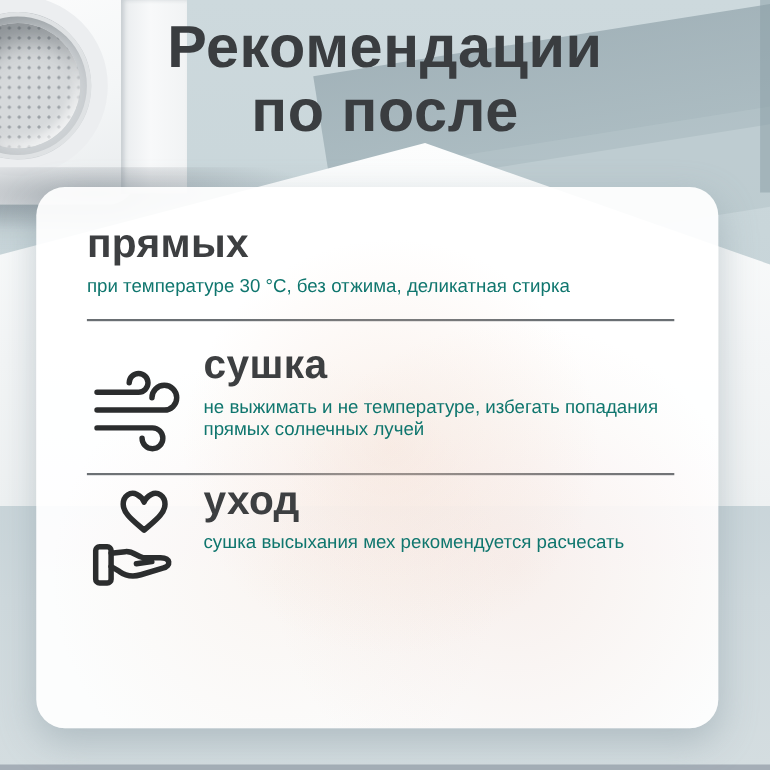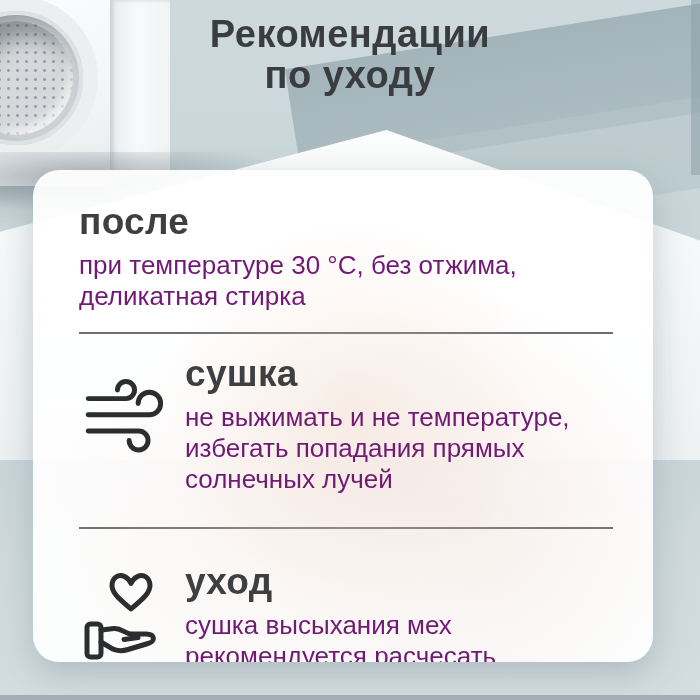--- a/index.html
+++ b/index.html
@@ -39,40 +39,40 @@
     box-shadow:inset 3px 0 4px rgba(150,160,168,.4); }
   .machine-shadow { position:absolute; left:-30px; top:152px; width:330px; height:60px;
     background:radial-gradient(ellipse at 35% 40%,rgba(120,128,136,.55),rgba(120,128,136,0) 70%); }
   
   .table-wedge { position:absolute; left:-40px; top:130px; width:820px; height:330px;
     clip-path:polygon(0 34%, 52% 0, 100% 42%, 100% 100%, 0 100%);
     background:linear-gradient(180deg,#fcfdfd 0%,#f3f5f6 60%,#eef1f2 100%); }
   
   .title { position:absolute; left:0; top:14px; width:100%;
     text-align:center; color:#3a3d40; font-weight:700;
-    font-size:38px; line-height:1.08; letter-spacing:.5px; }
+    font-size:54px; line-height:1.08; letter-spacing:.5px; }
   
   .card { position:absolute; left:33px; top:170px; width:620px; height:492px;
     background:rgba(255,255,255,.93); border-radius:26px;
     box-shadow:0 12px 34px rgba(130,148,158,.45);
     padding:32px 40px 0 46px; overflow:hidden; }
   
   .card-blur { position:absolute; inset:0; pointer-events:none;
     background:
       radial-gradient(circle at 52% 48%, rgba(238,205,185,.30), rgba(238,205,185,0) 46%),
       radial-gradient(circle at 70% 70%, rgba(230,190,175,.22), rgba(230,190,175,0) 40%),
       radial-gradient(circle at 35% 72%, rgba(240,215,200,.20), rgba(240,215,200,0) 38%);
   }
   .row { display:flex; position:relative; }
   .row-1 { padding-bottom:20px; }
-  .row-2 { padding:20px 0 32px; }
-  .row-3 { padding-top:33px; }
+  .row-2 { padding:20px 0 16px; }
+  .row-3 { padding-top:3px; }
   .icon-col { width:106px; flex:none; position:relative; }
   .txt h3 { font-size:37px; line-height:1.1; font-weight:600; color:#3d3f41; letter-spacing:.3px; }
-  .txt p { font-size:26px; line-height:1.2; color:#701a75; margin-top:7px; max-width:440px; }
+  .txt p { font-size:17px; line-height:1.2; color:#0f766e; margin-top:7px; max-width:440px; }
   .divider { height:2px; background:#6a6f73; width:100%; }
   .icon-svg { display:block; }
   .wash-icon { margin-top:12px; }
   .wind-icon { margin-top:16px; margin-left:2px; }
   .hand-icon { margin-top:4px; }
 </style>
 </head>
 <body>
 
 <div class="scene">
@@ -84,29 +84,29 @@
   <div class="machine-door">
     <div class="machine-drum"></div>
   </div>
   <div class="machine-shadow"></div>
   <div class="table-wedge"></div>
   <div class="floor-strip"></div>
 </div>
 
 <div class="title">
   <div>Рекомендации</div>
-  <div>по уходу</div>
+  <div>по после</div>
 </div>
 
 <div class="card">
   <div class="card-blur"></div>
 
   <div class="row row-1">
     <div class="txt">
-      <h3>после</h3>
+      <h3>прямых</h3>
       <p>при температуре 30 °C, без отжима, деликатная стирка</p>
     </div>
   </div>
 
   <div class="divider"></div>
 
   <div class="row row-2">
     <div class="icon-col">
       <svg class="icon-svg wind-icon" width="90" height="86" viewBox="0 0 100 92" fill="none" stroke="#2b2d2e" stroke-width="5.5" stroke-linecap="round" stroke-linejoin="round">
         <path d="M8,30 L50,30 A9.5,9.5 0 1 0 40.5,20.5"></path>

